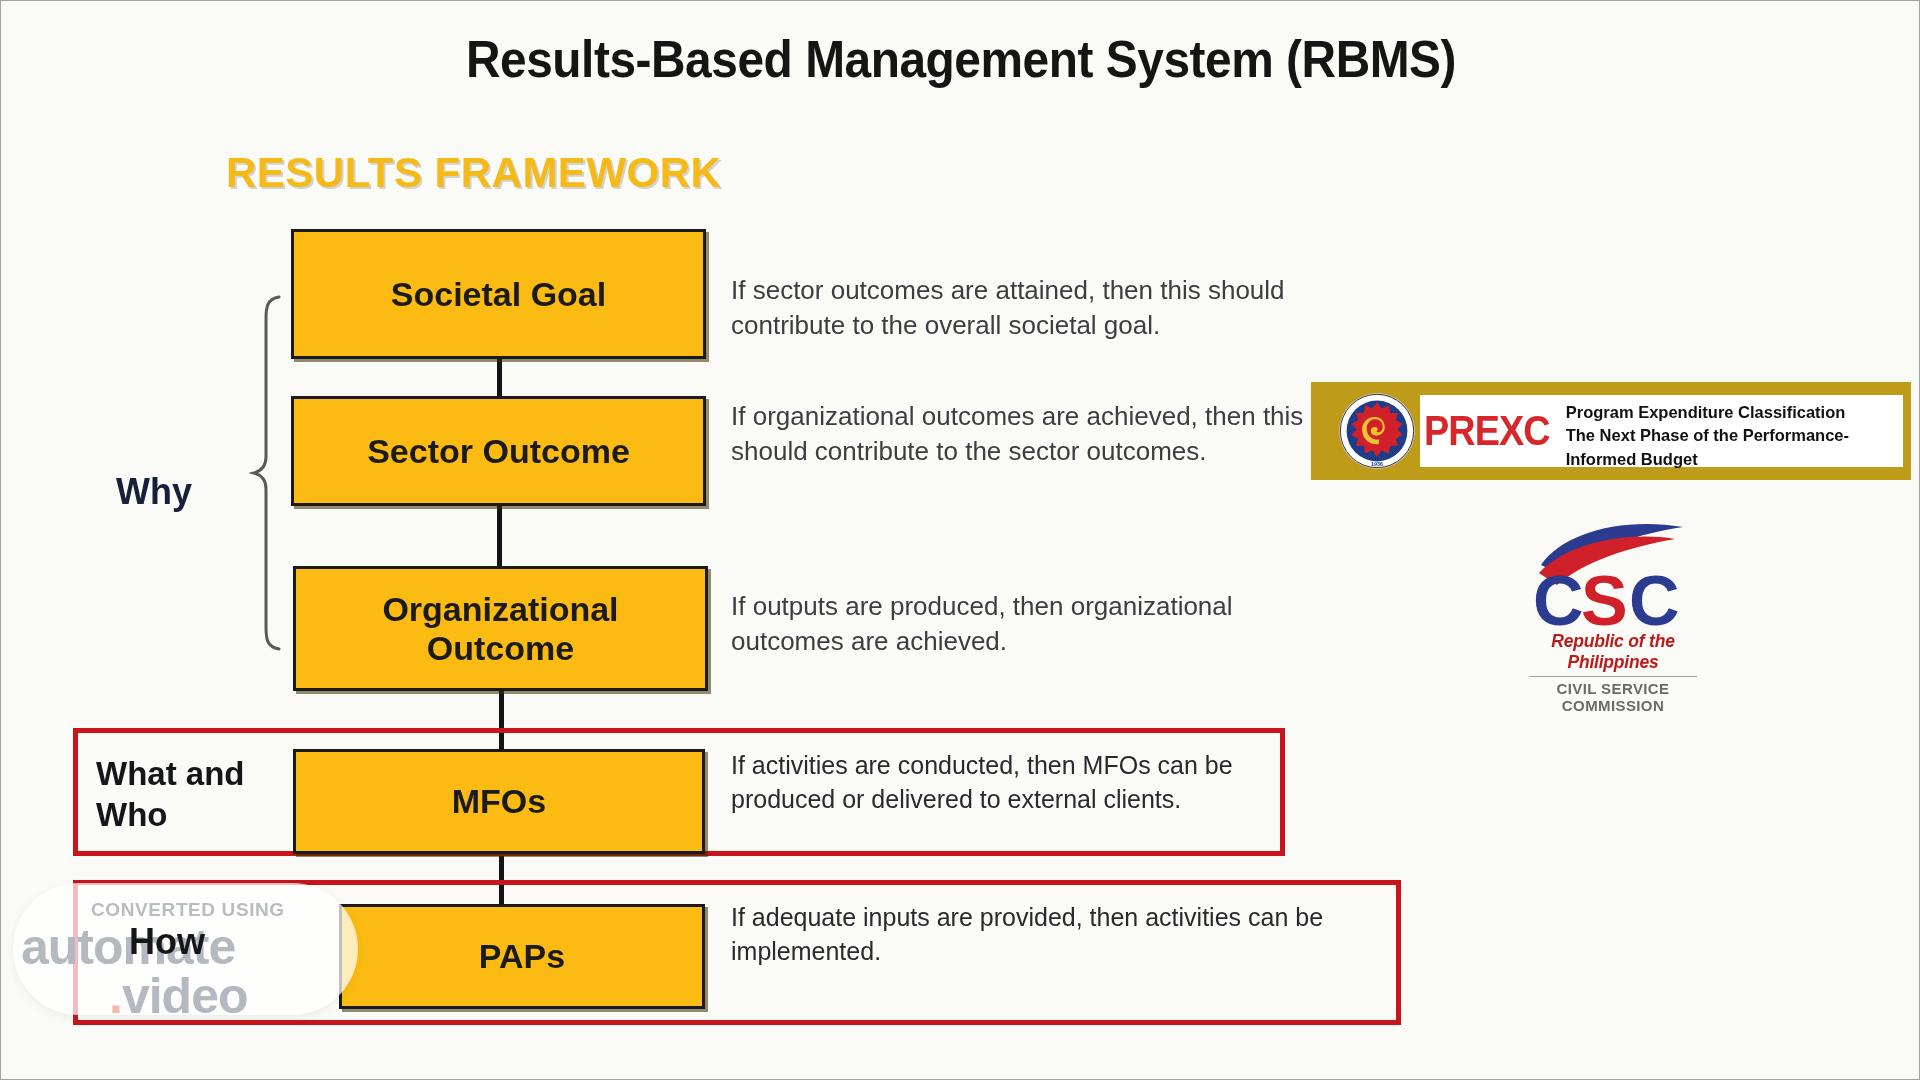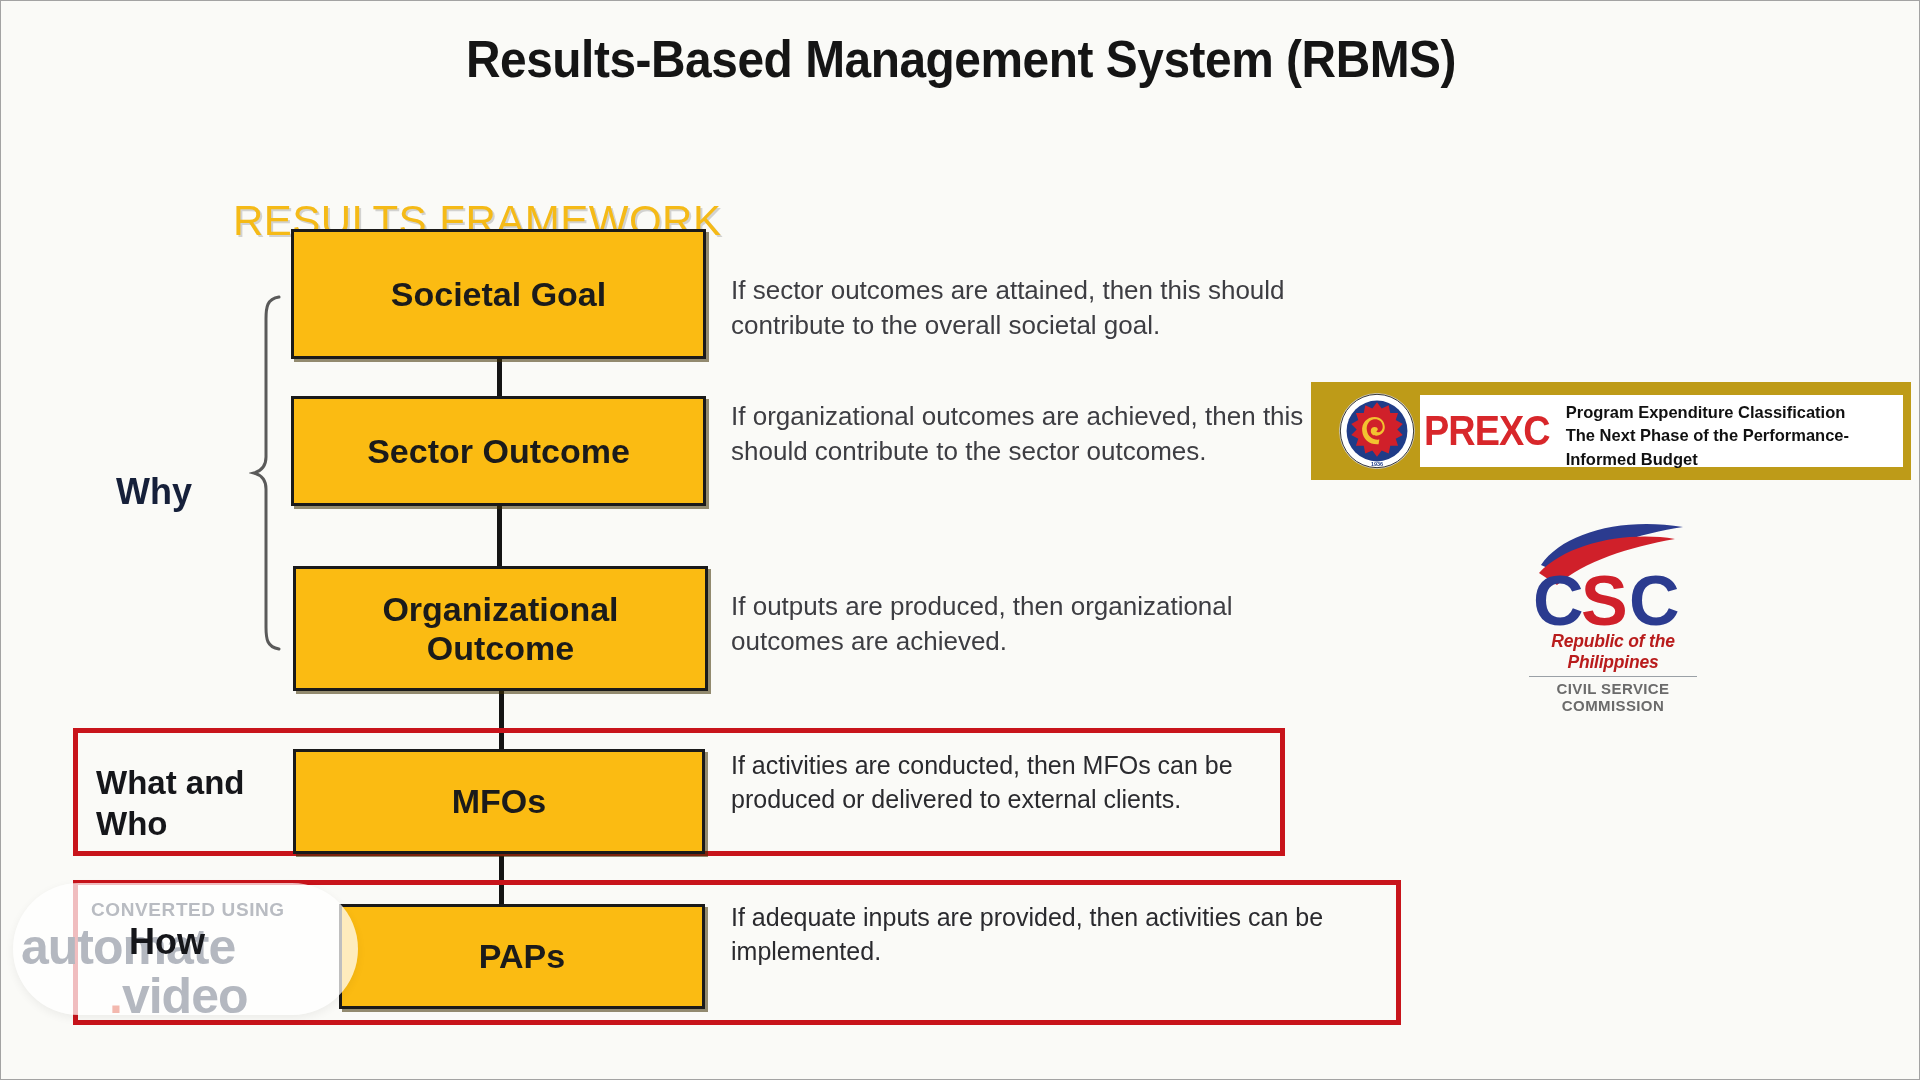--- a/index.html
+++ b/index.html
@@ -23,28 +23,27 @@
     font-weight:bold;
     font-size:52px;
     letter-spacing:-0.5px;
     color:#151515;
     transform:scaleX(.92);
     white-space:nowrap;
   }
 
   
   #framework-heading{
-    position:absolute;left:232px;top:148px;
-    font-weight:normal;
+    position:absolute;left:225px;top:148px;
+    font-weight:bold;
     font-size:42px;
     letter-spacing:.5px;
     color:#F5BA17;
     text-shadow:2px 2px 0 rgba(120,120,120,.30);
     white-space:nowrap;
-    margin-top:48px;
   }
 
   
   .node{
     position:absolute;
     background:#FBBB12;
     border:3px solid #1a1a1a;
     box-shadow:3px 3px 0 rgba(60,45,0,.55);
     box-sizing:border-box;
     display:flex;align-items:center;justify-content:center;
@@ -89,21 +88,21 @@
     position:absolute;left:248px;top:292px;width:36px;height:360px;
     z-index:3;
   }
   #label-why{
     position:absolute;left:115px;top:470px;
     font-size:36px;font-weight:bold;color:#16203a;
   }
   #label-whatwho{
     position:absolute;left:95px;top:752px;width:215px;
     font-size:33px;font-weight:bold;color:#15161a;
-    line-height:1.25;white-space:pre-line;margin-top:9px;
+    line-height:1.25;white-space:pre-line;
   }
   #label-how{
     position:absolute;left:128px;top:920px;
     font-size:36px;font-weight:bold;color:#15161a;
     z-index:30;
   }
 
   
   .redbox{
     position:absolute;border:5px solid #C8141B;box-sizing:border-box;

